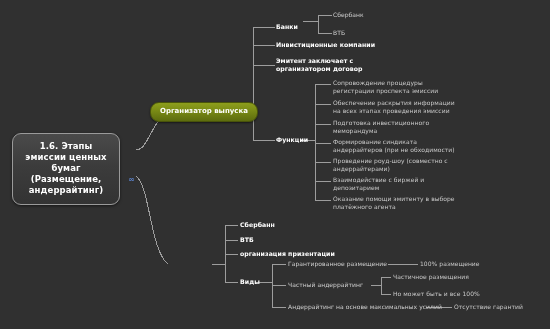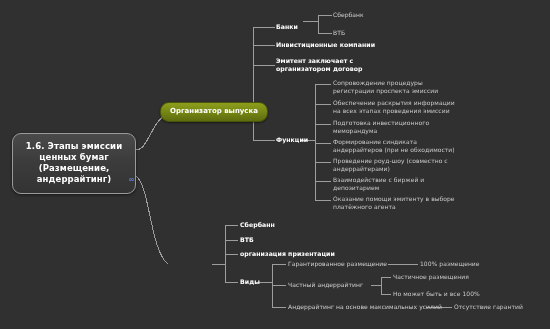--- a/index.html
+++ b/index.html
@@ -10,21 +10,21 @@
     overflow:hidden;
     position:relative;
   }
   #canvas{position:absolute;left:0;top:0;width:550px;height:329px;}
   svg.links{position:absolute;left:0;top:0;width:550px;height:329px;pointer-events:none;}
 
   .node{position:absolute;}
 
   
   .central{
-    left:12px;top:133px;width:124px;
+    left:12px;top:133px;width:108px;
     box-sizing:border-box;
     padding:7px 6px 8px 6px;
     background:linear-gradient(180deg,#4a4a4a 0%,#3c3c3c 45%,#333333 100%);
     border:1px solid #9a9a9a;
     border-radius:9px;
     color:#ffffff;
     font-size:8.5px;
     font-weight:bold;
     line-height:11px;
     text-align:center;
@@ -39,21 +39,20 @@
     background:linear-gradient(180deg,#8d9e1c 0%,#7b8c16 40%,#5d6c0e 100%);
     border:1px solid #49540a;
     border-radius:9px;
     color:#ffffff;
     font-size:7px;
     font-weight:bold;
     line-height:9px;
     white-space:nowrap;
     text-align:center;
     box-shadow:0 1px 2px rgba(0,0,0,.5);
-    margin-left:10px;
   }
   .pill-organizer{left:150px;top:102px;}
   .pill-underwriter{left:150px;top:255px;}
 
   
   .txt{
     color:#e9e9e9;
     font-size:6px;
     line-height:7.6px;
     white-space:pre-line;

